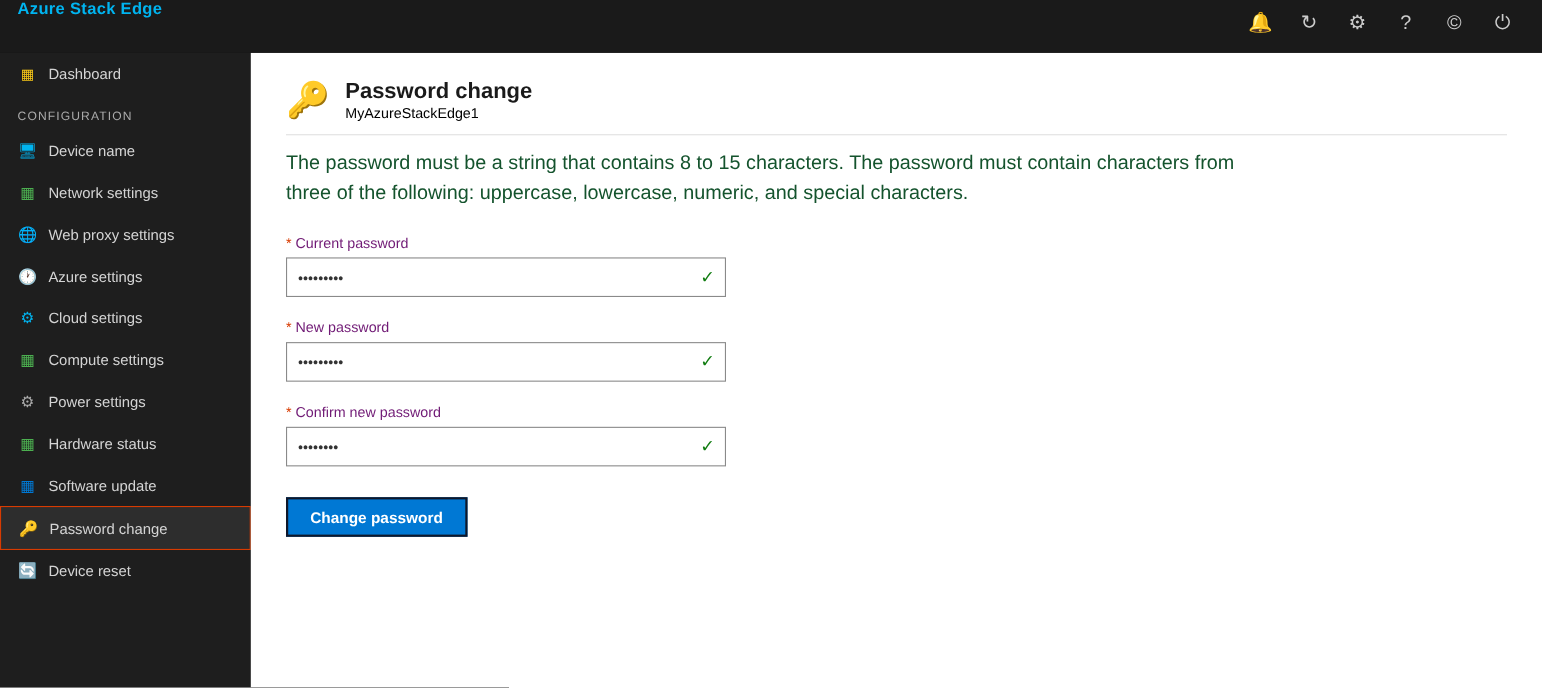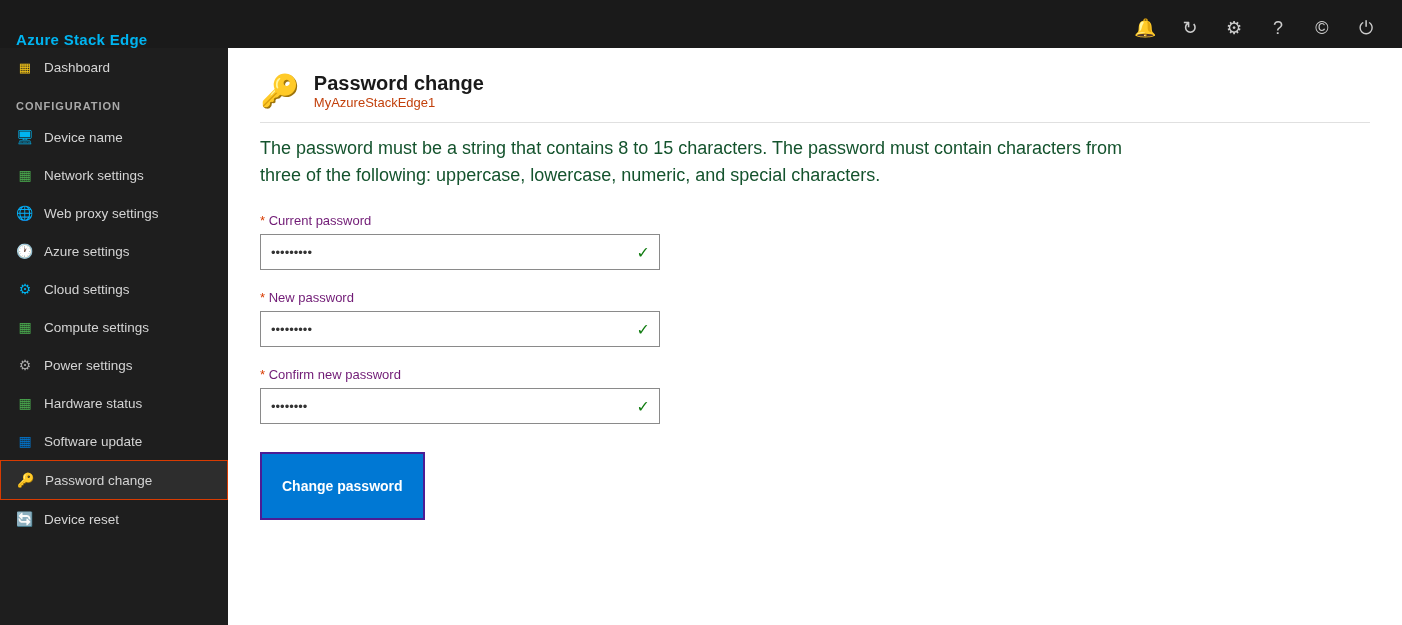--- a/index.html
+++ b/index.html
@@ -3,21 +3,21 @@
   <meta charset="utf-8">
   <style>
     * { margin: 0; padding: 0; box-sizing: border-box; }
     body { font-family: 'Segoe UI', Arial, sans-serif; background: #1a1a1a; width: 1402px; height: 625px; overflow: hidden; display: flex; flex-direction: column; }
 
     
     .topbar {
       background: #1a1a1a;
       height: 48px;
       display: flex;
-      align-items: flex-end;
+      align-items: flex-start;
       padding: 0 16px;
       flex-shrink: 0;
     }
     .topbar-title {
       color: #00b4f0;
       font-size: 15px;
       font-weight: 600;
       letter-spacing: 0.3px;
     }
     .topbar-icons {
@@ -62,21 +62,21 @@
       gap: 10px;
     }
     .sidebar-item.active {
       background: #2d2d2d;
       border: 1.5px solid #d83b01;
     }
 
     .sidebar-section-label {
       color: #aaaaaa;
       font-size: 11px;
-      font-weight: 700;
+      font-weight: 400;
       letter-spacing: 1px;
       padding: 14px 16px 6px 16px;
       text-transform: uppercase;
     }
 
     .sidebar-icon {
       width: 18px;
       height: 18px;
       display: flex; align-items: center; justify-content: center;
       flex-shrink: 0;
@@ -104,21 +104,21 @@
       font-size: 32px;
       color: #d4a600;
     }
     .page-header-text .title {
       font-size: 20px;
       font-weight: 600;
       color: #1a1a1a;
     }
     .page-header-text .subtitle {
       font-size: 13px;
-      color: #c2410c;
+      color: #000000;
     }
 
     
     .info-text {
       font-size: 18px;
       color: #14532d;
       line-height: 1.5;
       margin-bottom: 24px;
       max-width: 900px;
     }
@@ -155,22 +155,22 @@
       top: 50%;
       transform: translateY(-50%);
       color: #107c10;
       font-size: 16px;
     }
 
     
     .btn-primary {
       background: #0078d4;
       color: #fff;
-      border: 2px solid #4c1d95;
-      padding: 24px 20px;
+      border: 2px solid #0f172a;
+      padding: 8px 20px;
       font-size: 14px;
       font-weight: 600;
       cursor: pointer;
       margin-top: 8px;
     }
 
     
     .dashboard-icon { color: #f5c518; font-size: 13px; }
   </style>
 </head>

